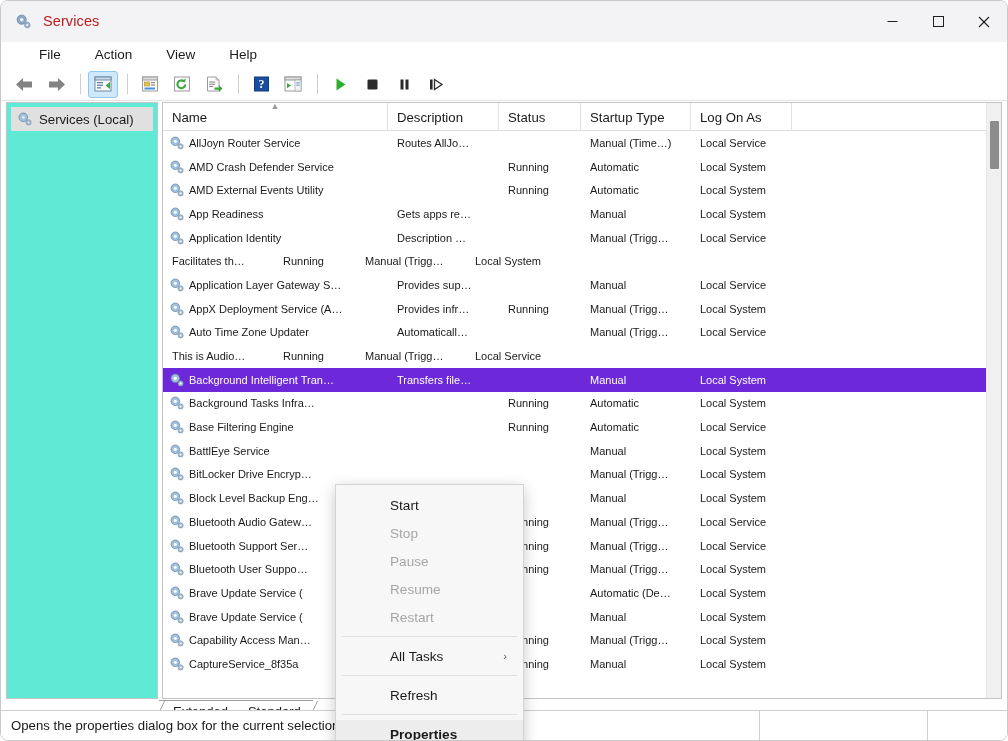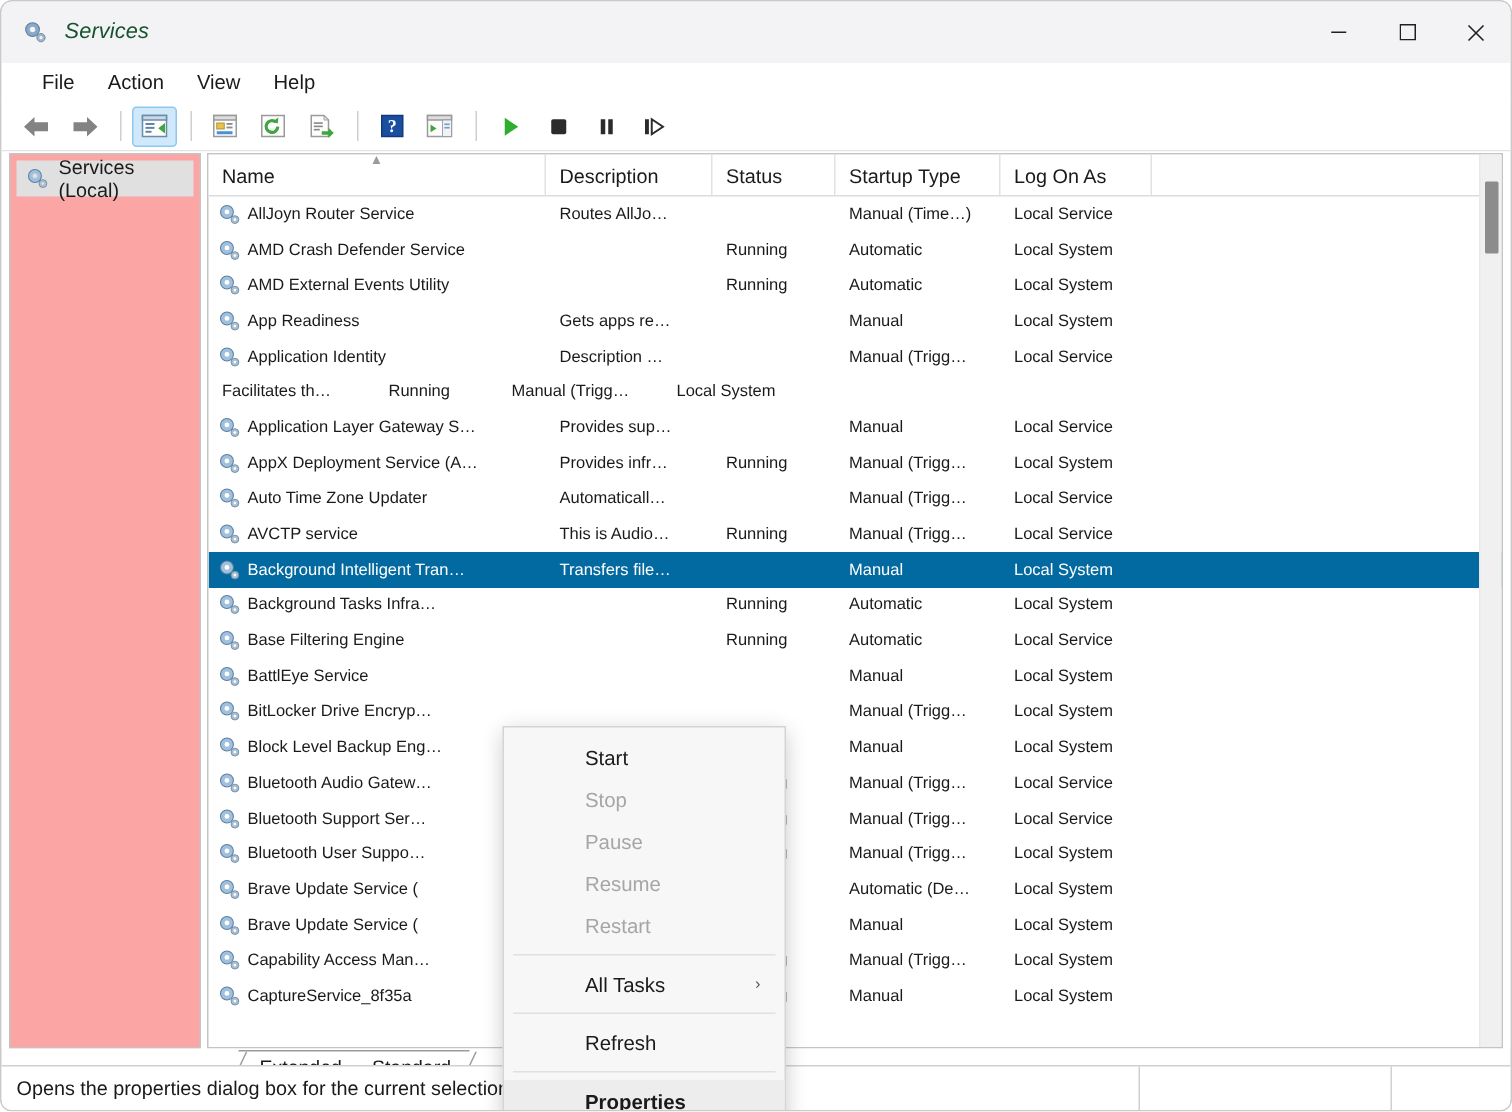--- a/index.html
+++ b/index.html
@@ -30,42 +30,42 @@
     border-bottom: 1px solid #f3f3f6;
   }
   .title-icon {
     margin-left: 13px;
     width: 18px; height: 18px;
     display: flex; align-items: center; justify-content: center;
   }
   .title-text {
     margin-left: 11px;
     font-size: 14.5px;
-    color: #14532d;
+    color: #b91c1c;
     letter-spacing: .1px;
-    font-style: italic;
   }
   .wincontrols {
     position: absolute; right: 0; top: 0;
     height: 41px; display: flex;
   }
   .wc {
     width: 46px; height: 41px;
     display: flex; align-items: center; justify-content: center;
     color: #202020;
   }
 
   
   .menubar {
     height: 26px;
     background: #ffffff;
     display: flex;
     align-items: center;
-    padding-left: 16px;
+    padding-left: 27px;
     border-bottom: 1px solid #ffffff;
+    gap: 12px;
   }
   .menubar .mi {
     font-size: 13.5px;
     color: #1a1a1a;
     padding: 3px 11px;
     border-radius: 3px;
   }
 
   
   .toolbar {
@@ -95,23 +95,23 @@
 
   
   .content {
     position: relative;
     display: flex;
     height: 598px;
     background: #ffffff;
     padding: 0 2px;
   }
   .leftpane {
-    width: 128px;
+    width: 152px;
     border: 1px solid #c4c4c4;
-    background: #fca5a5;
+    background: #5eead4;
     margin-left: 3px;
     margin-top: 1px;
     overflow: hidden;
   }
   .tree-item {
     display: flex; align-items: center;
     gap: 6px;
     height: 24px;
     margin: 4px 4px 0 4px;
     padding: 0 6px;
@@ -176,21 +176,21 @@
     overflow: hidden;
   }
   .row {
     display: flex;
     height: 23.7px;
     align-items: center;
     font-size: 11px;
     color: #1a1a1a;
     white-space: nowrap;
   }
-  .row.selected { background: #0369a1; color: #ffffff; justify-content: flex-end; }
+  .row.selected { background: #6d28d9; color: #ffffff; justify-content: flex-end; }
   .cell {
     padding-left: 9px;
     overflow: hidden;
     text-overflow: clip;
     white-space: nowrap;
     display: flex;
     align-items: center;
     height: 23.7px;
   }
   .cell.name { gap: 4px; padding-left: 6px; }
@@ -624,31 +624,20 @@
               </span>
               <span>Auto Time Zone Updater</span>
             </div>
             <div class="cell c-desc">Automaticall…</div>
             <div class="cell c-stat"></div>
             <div class="cell c-start">Manual (Trigg…</div>
             <div class="cell c-logon">Local Service</div>
             <div class="cell c-pad"></div>
           </div>
           <div class="row">
-            <div class="cell name c-name">
-              <span>
-                <svg class="gear-ico" viewBox="0 0 16 16">
-                  <circle cx="6.3" cy="6.3" r="4.3" fill="#9fc0de" stroke="#5f7f9e" stroke-width=".7"></circle>
-                  <circle cx="6.3" cy="6.3" r="1.6" fill="#ffffff"></circle>
-                  <circle cx="11.6" cy="11.4" r="2.6" fill="#a9bfd2" stroke="#6d8aa6" stroke-width=".6"></circle>
-                  <circle cx="11.6" cy="11.4" r="0.9" fill="#ffffff"></circle>
-                </svg>
-              </span>
-              <span>AVCTP service</span>
-            </div>
             <div class="cell c-desc">This is Audio…</div>
             <div class="cell c-stat">Running</div>
             <div class="cell c-start">Manual (Trigg…</div>
             <div class="cell c-logon">Local Service</div>
             <div class="cell c-pad"></div>
           </div>
           <div class="row selected">
             <div class="cell name c-name">
               <span>
                 <svg class="gear-ico" viewBox="0 0 16 16">

